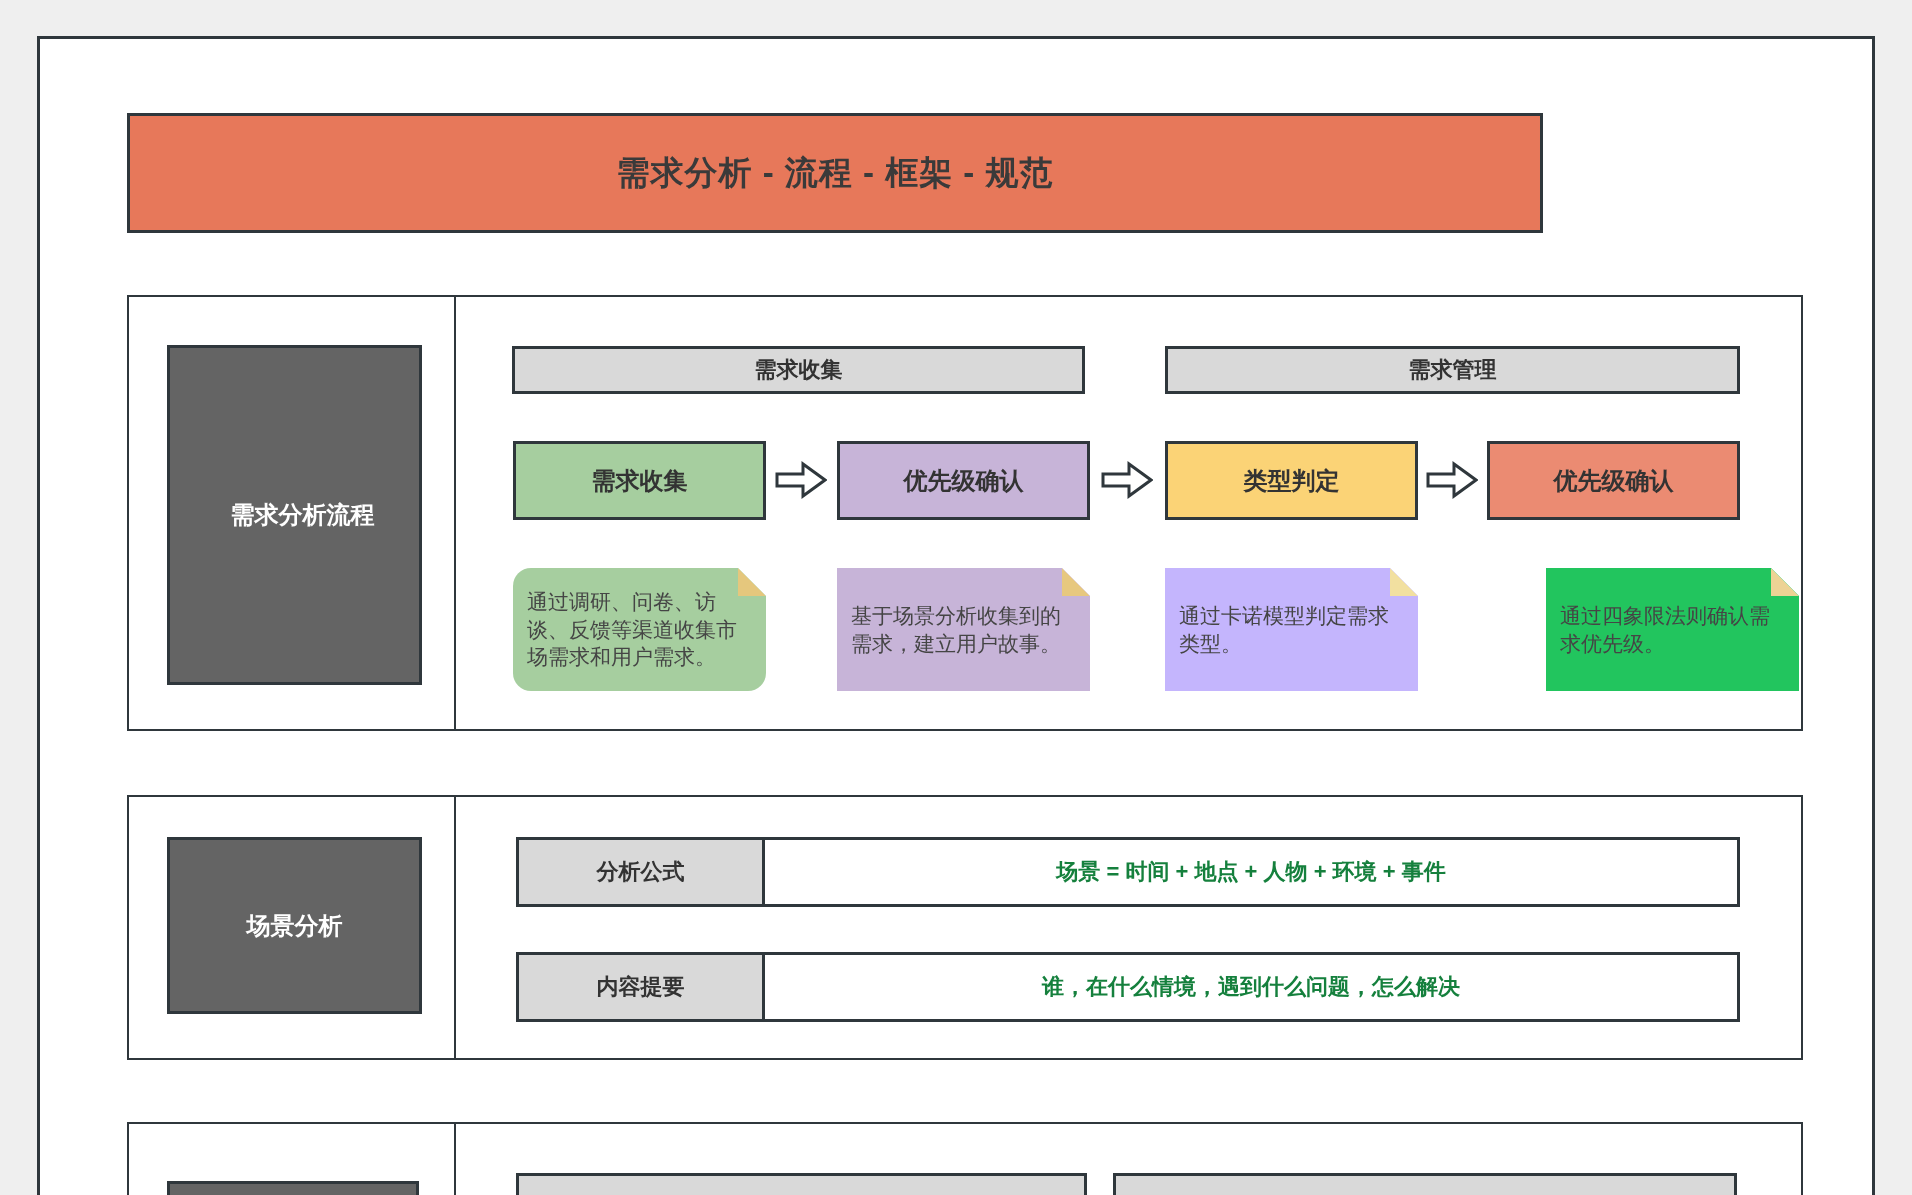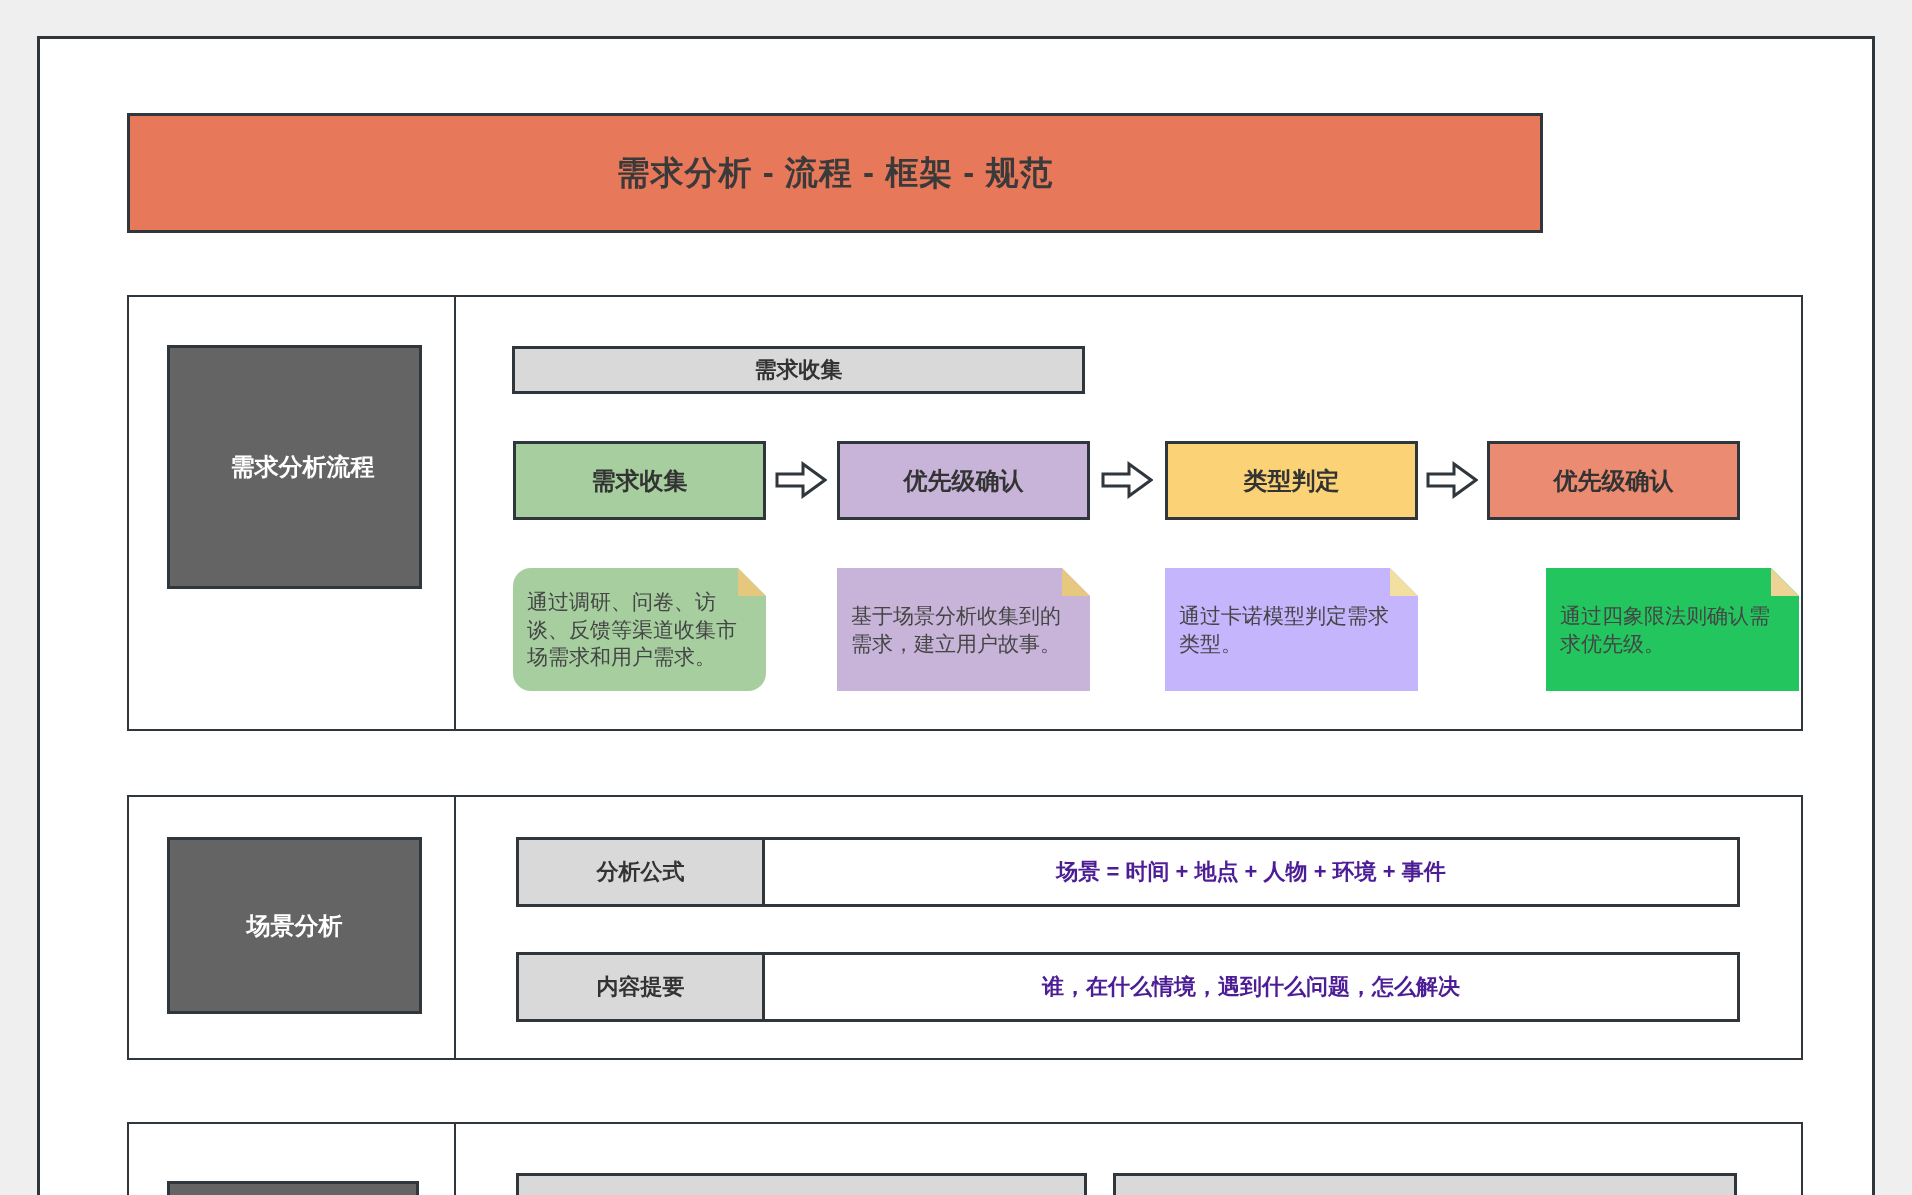--- a/index.html
+++ b/index.html
@@ -41,41 +41,44 @@
   .note p { font-size:21px; line-height:1.33; color:#454545; padding:0 12px 0 14px; }
   .fold { position:absolute; top:0; right:0; width:28px; height:28px;
           clip-path:polygon(0 0, 100% 100%, 0 100%); }
 
   .row { position:absolute; left:387px; width:1224px; height:70px; border:3px solid #2F373C;
          display:flex; background:#FFFFFF; }
   .row-label { width:246px; border-right:3px solid #2F373C; display:flex; align-items:center;
                justify-content:center; flex:none; }
   .row-label span { font-size:22px; font-weight:bold; color:#333333; }
   .row-content { flex:1; display:flex; align-items:center; justify-content:center; }
-  .row-content span { font-size:22px; font-weight:bold; color:#4c1d95; }
+  .row-content span { font-size:22px; font-weight:bold; color:#15803d; }
 </style>
 </head>
 <body>
 
 <div id="stage">
   <div class="frame">
 
     <div class="banner" style="background: rgb(231, 120, 90);">
       <span>需求分析 - 流程 - 框架 - 规范</span>
     </div>
 
     <div class="section sec-process">
       <div class="divider"></div>
 
-      <div class="label-box" style="left: 38px; top: 48px; width: 255px; height: 244px; background: rgb(100, 100, 100); padding-left: 16px;">
+      <div class="label-box" style="left: 38px; top: 48px; width: 255px; height: 340px; background: rgb(100, 100, 100); padding-left: 16px;">
         <span>需求分析流程</span>
       </div>
 
       <div class="gbar" style="left: 383px; top: 49px; width: 573px; background: rgb(217, 217, 217);">
         <span>需求收集</span>
+      </div>
+      <div class="gbar" style="left: 1036px; top: 49px; width: 575px; background: rgb(217, 217, 217);">
+        <span>需求管理</span>
       </div>
 
       <div class="step" style="left: 384px; background: rgb(166, 206, 159);">
         <span>需求收集</span>
       </div>
       <div class="step" style="left: 708px; background: rgb(199, 180, 216);">
         <span>优先级确认</span>
       </div>
       <div class="step" style="left: 1036px; background: rgb(251, 211, 118);">
         <span>类型判定</span>

